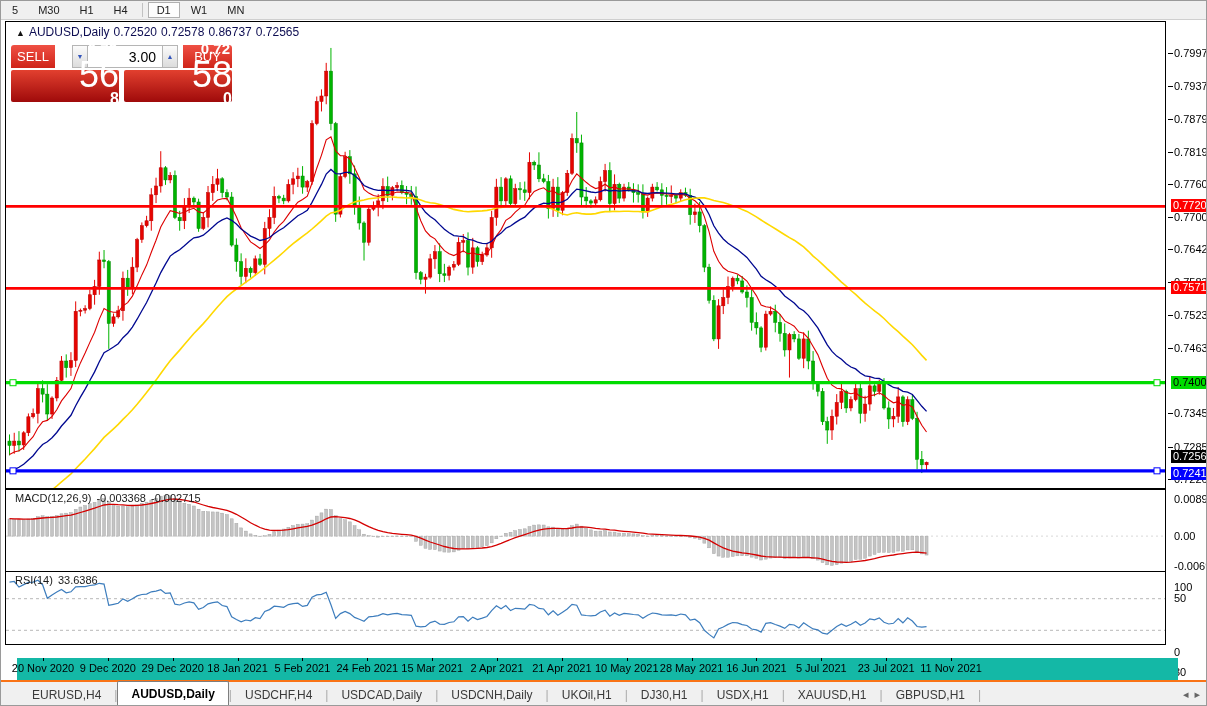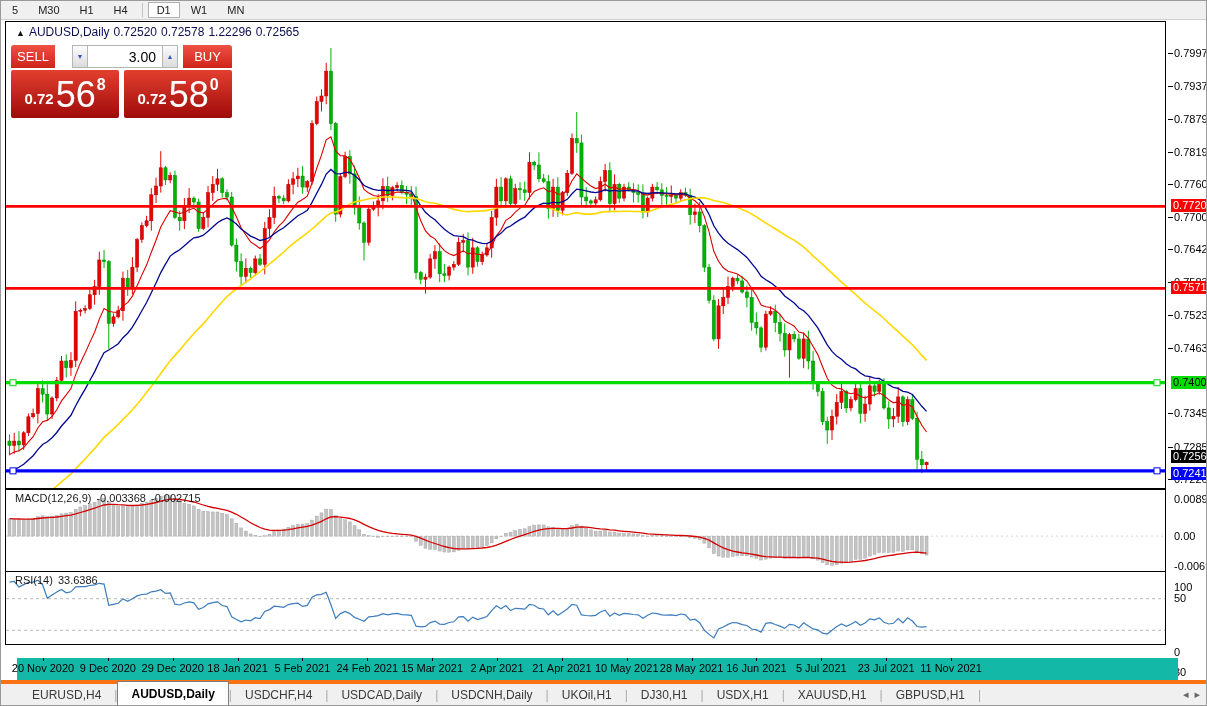--- a/index.html
+++ b/index.html
@@ -30,39 +30,39 @@
   .redbtn{background:linear-gradient(#ef5044,#cf2419);color:#fff;font-size:13px;display:flex;
     align-items:center;justify-content:center;cursor:pointer;}
   .sellbtn{width:44px;border-radius:3px 0 0 0;}
   .buybtn{width:40px;margin-left:5px;border-radius:0 3px 0 0;flex:1;}
   .spin{display:flex;height:23px;margin-left:17px;}
   .spinbtn{width:16px;background:linear-gradient(#fbfbfb,#dcdcdc);border:1px solid #b5b5b5;
     font-size:7px;color:#3355bb;display:flex;align-items:center;justify-content:center;cursor:pointer;}
   .vol{width:74px;border:1px solid #b5b5b5;border-left:none;border-right:none;font-size:14px;
     text-align:right;padding:0 6px 0 0;font-family:"Liberation Sans",sans-serif;color:#000;outline:none;}
   .ocp-row2{display:flex;margin-top:2px;}
-  .bigbox{width:108px;height:48px;background:linear-gradient(#e2402f,#9f0a0a);border-radius:2px;
-    color:#fff;display:flex;align-items:flex-end;justify-content:center;padding-bottom:8px;cursor:pointer;}
+  .bigbox{width:108px;height:32px;background:linear-gradient(#e2402f,#9f0a0a);border-radius:2px;
+    color:#fff;display:flex;align-items:flex-end;justify-content:center;padding-bottom:8px;cursor:pointer;flex-direction:column;}
   .bigbox+.bigbox{margin-left:5px;}
   .bb-small{font-size:15px;font-weight:bold;margin:0 2px 3px 0;}
   .bb-big{font-size:36px;line-height:30px;text-align:right;}
   .bb-sup{font-size:16px;font-weight:bold;margin:0 0 16px 1px;}
   
   .axis{position:absolute;left:1165px;top:20px;width:42px;height:637px;background:#fff;}
   .ptick{position:absolute;left:2px;width:5px;height:1px;background:#000;}
   .plabel{position:absolute;left:8px;font-size:11px;color:#000;white-space:nowrap;}
   .pbadge{position:absolute;left:5px;font-size:11px;padding:0 2px;height:13px;line-height:13px;z-index:4;}
   .alabel{position:absolute;left:8px;font-size:11px;color:#000;white-space:nowrap;}
   
   .dates{position:absolute;left:16px;top:657px;width:1161px;height:22px;background:#14b8a6;}
   .dlabel{position:absolute;top:4px;font-size:11px;color:#000;transform:translateX(-50%);white-space:nowrap;}
   .dtick{position:absolute;top:0;width:1px;height:3px;background:#000;}
   
   .tabbar{position:absolute;left:0;top:679px;width:1207px;height:27px;background:#f0f0f0;
-    border-top:4px solid #f97316;display:flex;align-items:flex-end;padding-left:18px;}
+    border-top:2px solid #f97316;display:flex;align-items:flex-end;padding-left:18px;}
   .tab{font-size:12px;color:#3a3a3a;padding:4px 13px 5px 13px;cursor:pointer;white-space:nowrap;}
   .tab.active{background:#fff;border:1px solid #7e7e7e;border-bottom:none;font-weight:bold;color:#000;
     border-radius:2px 2px 0 0;padding:5px 13px 6px 13px;}
   .tabsep{color:#aaa;font-size:12px;padding-bottom:5px;}
   .tabarrows{margin-left:auto;padding:0 8px 6px 0;color:#666;font-size:11px;}
   .tabarrows span{margin-left:6px;cursor:pointer;}
 </style>
 </head>
 <body>
 
@@ -74,21 +74,21 @@
       <div class="tfbtn">H1</div>
       <div class="tfbtn">H4</div>
       <div class="tfsep"></div>
       <div class="tfbtn active">D1</div>
       <div class="tfbtn">W1</div>
       <div class="tfbtn">MN</div>
     </div>
 
   <div class="pane" id="main-pane">
     <div class="chart-header">
-      <span class="tri">▲</span><span>AUDUSD,Daily</span><span>0.72520</span><span>0.72578</span><span>1.22296</span><span>0.72565</span>
+      <span class="tri">▲</span><span>AUDUSD,Daily</span><span>0.72520</span><span>0.72578</span><span>0.86737</span><span>0.72565</span>
     </div>
     <div class="ocp">
       <div class="ocp-row1">
         <div class="redbtn sellbtn">SELL</div>
         <div class="spin">
           <div class="spinbtn">▼</div>
           <input class="vol" value="3.00" style="">
           <div class="spinbtn">▲</div>
         </div>
         <div class="redbtn buybtn">BUY</div>

